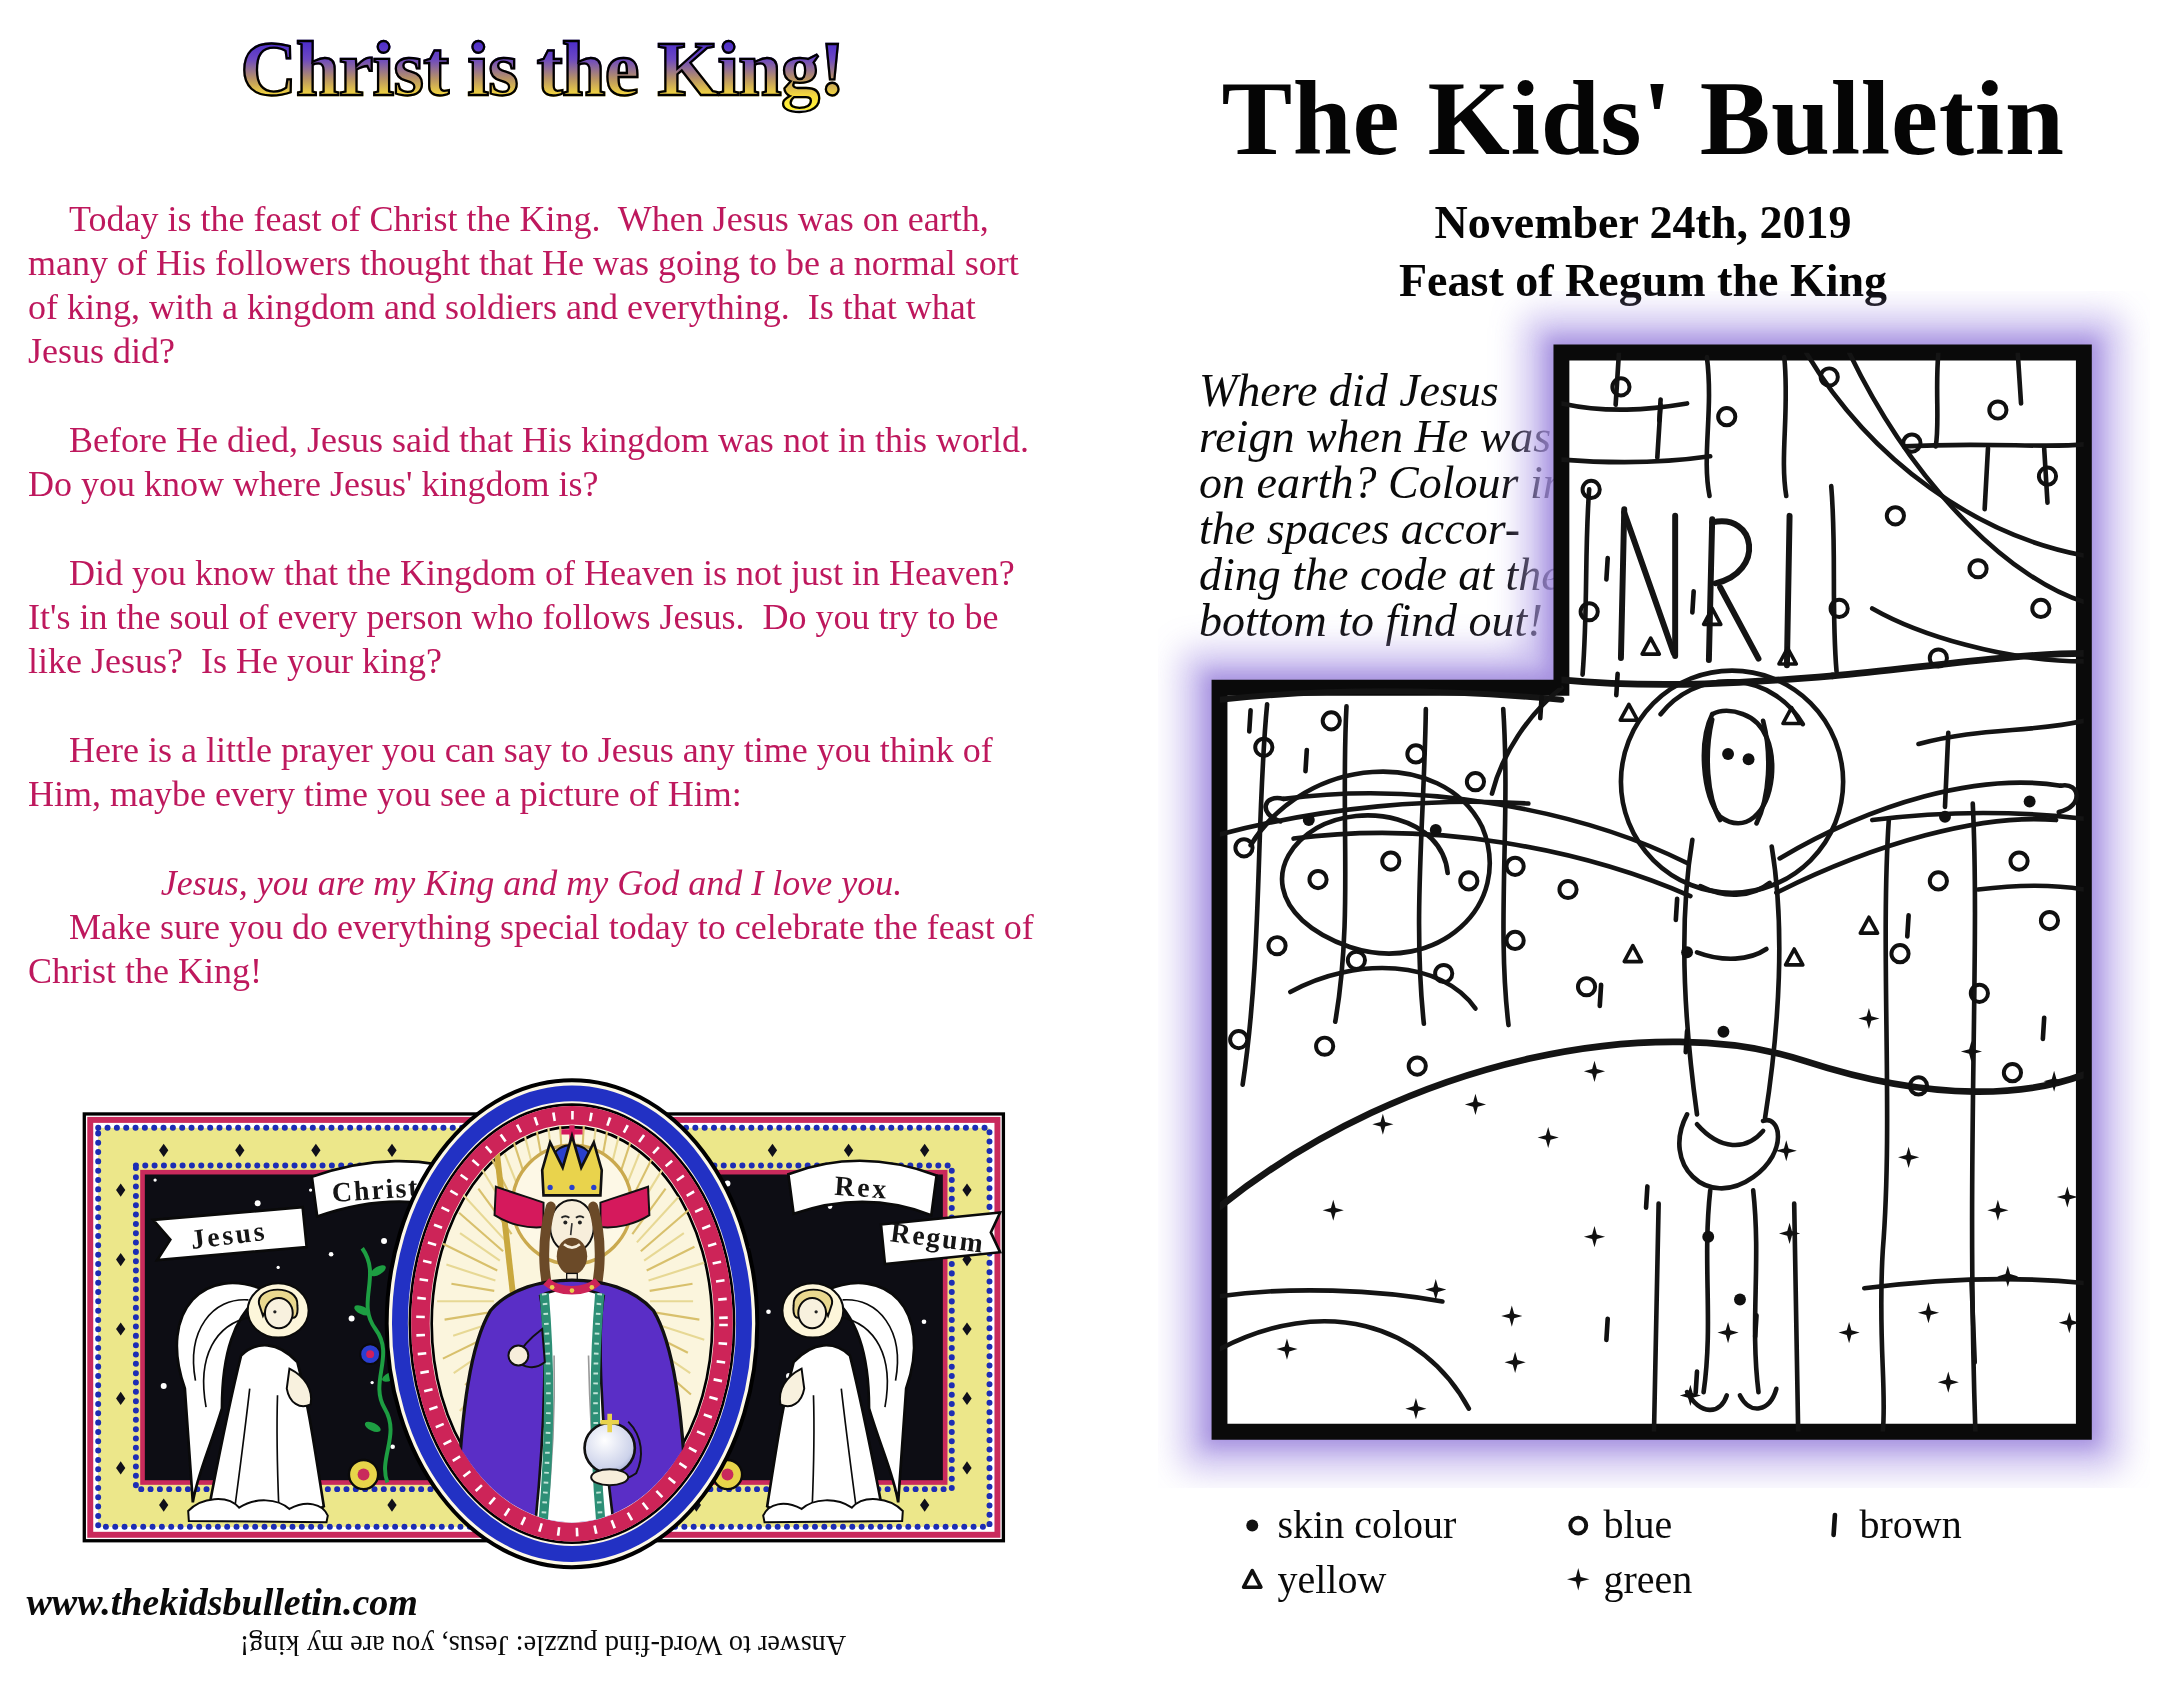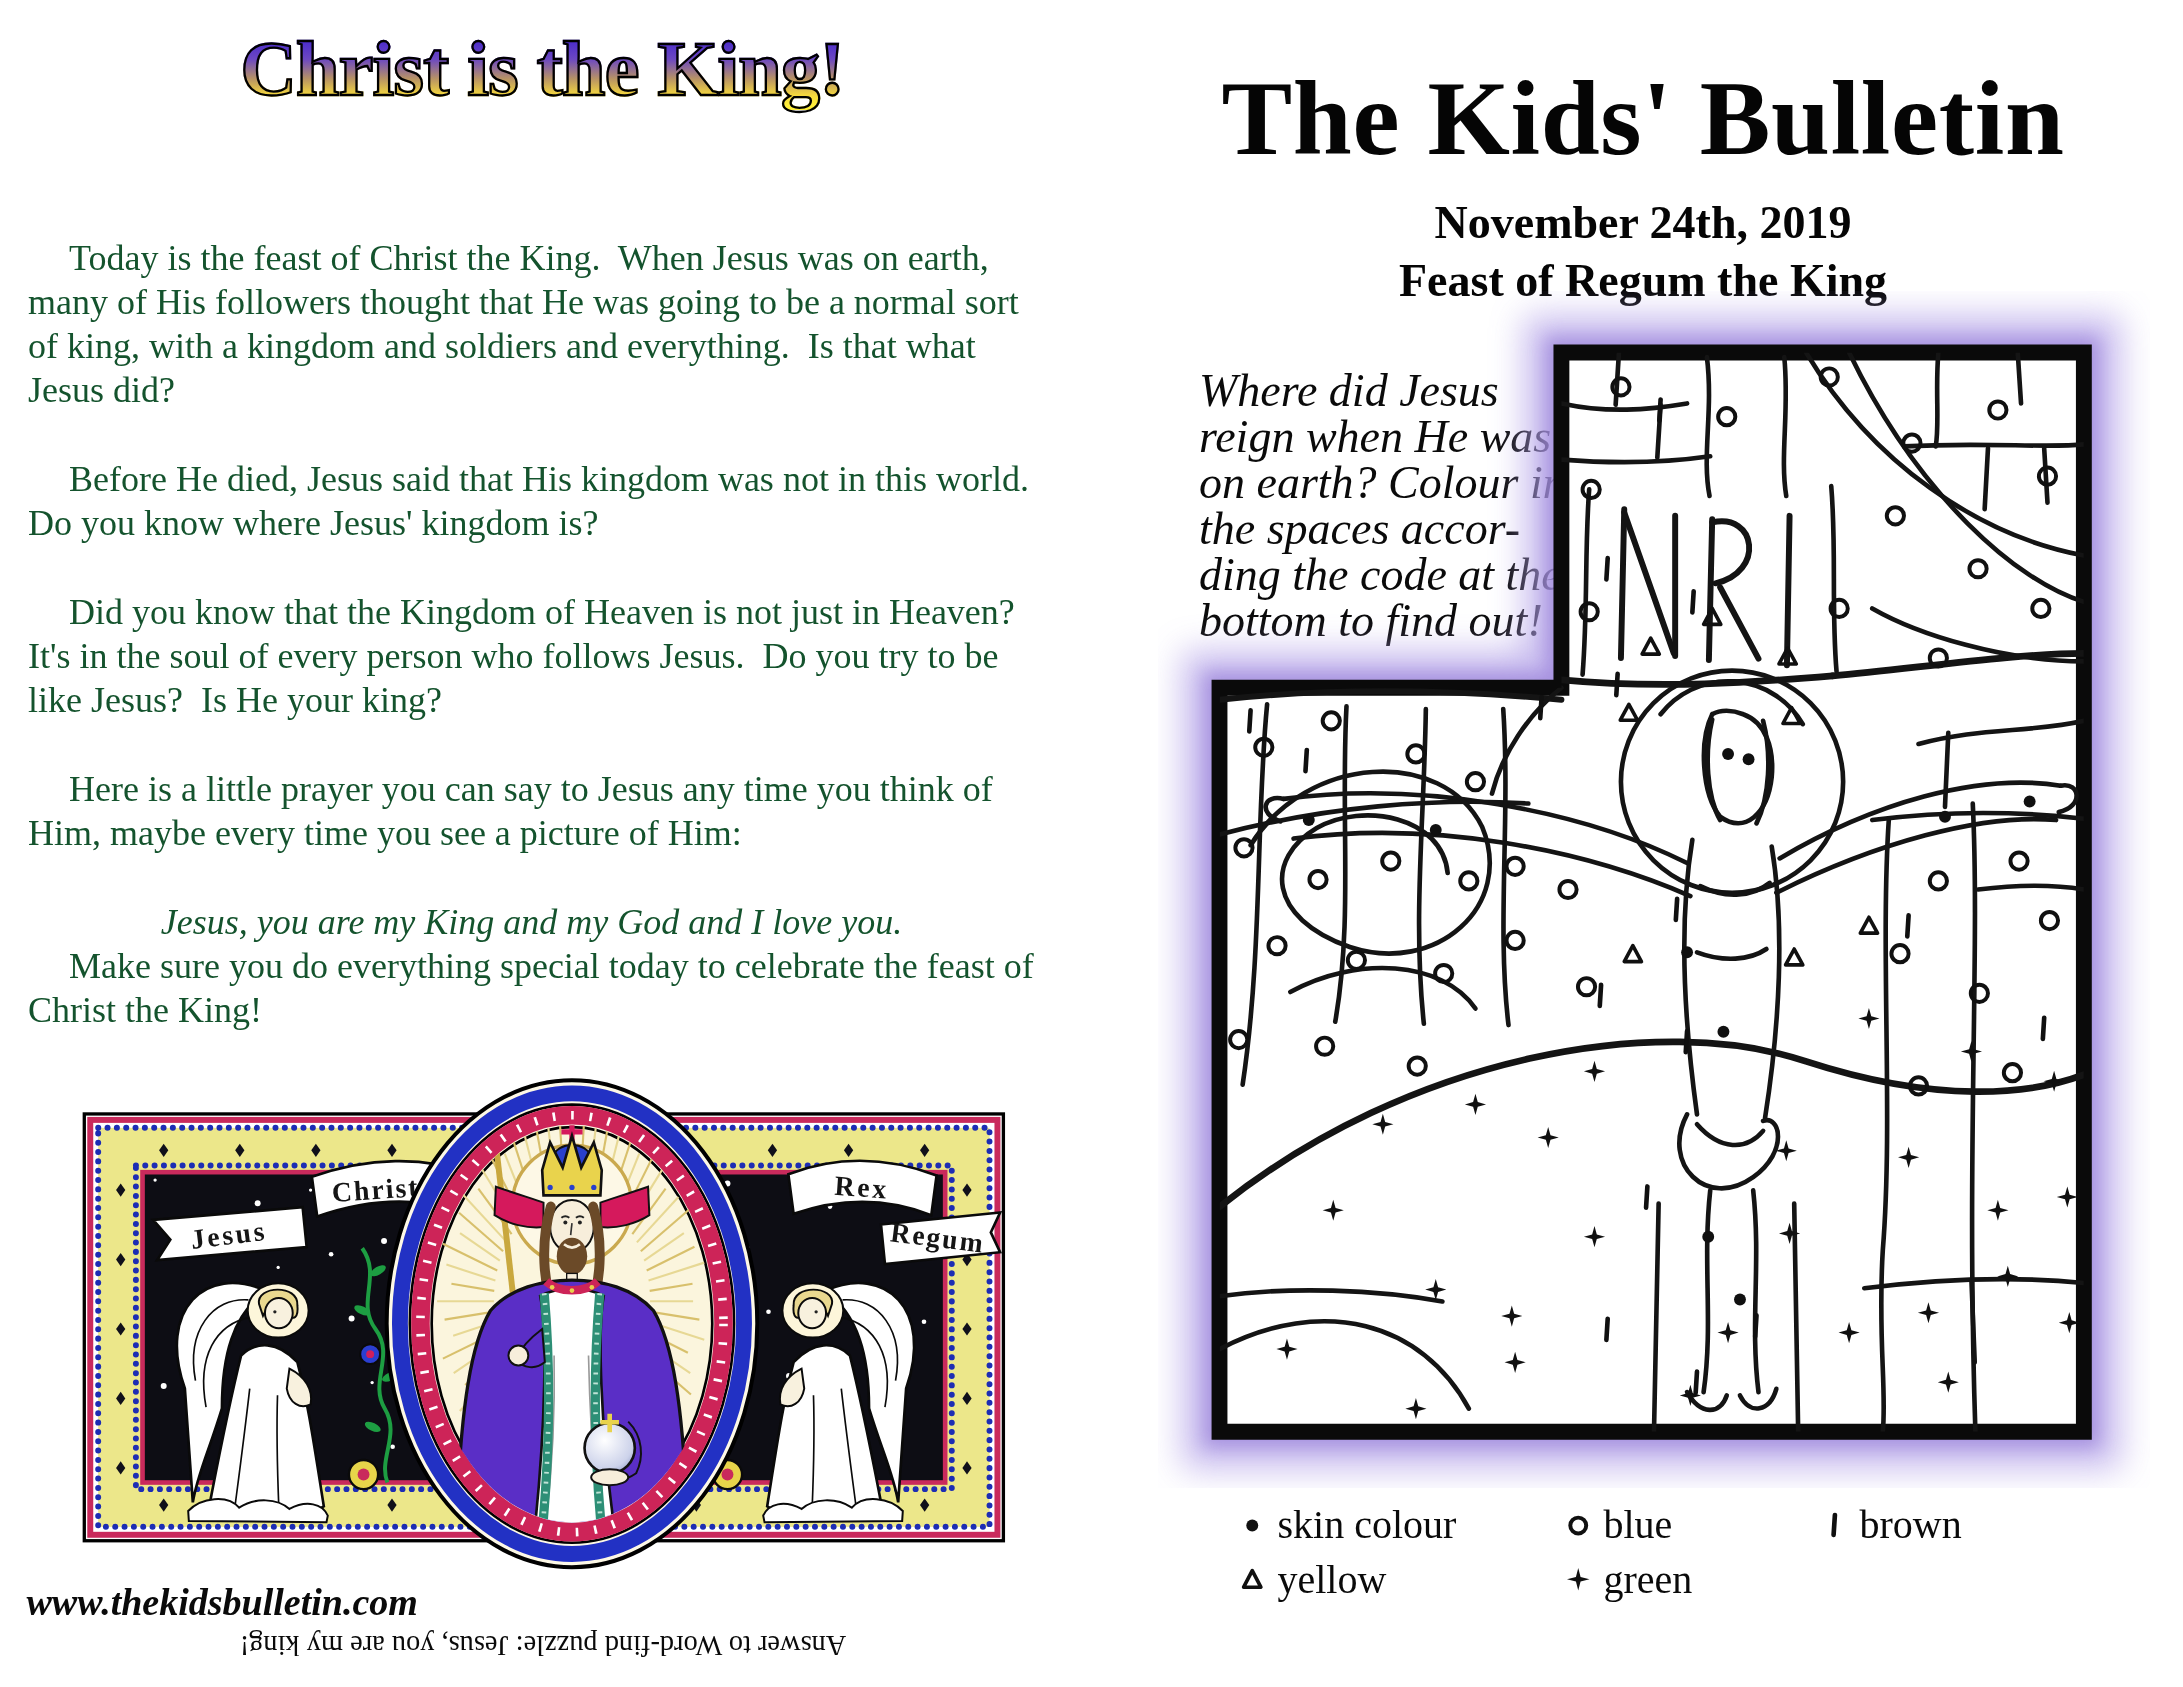--- a/index.html
+++ b/index.html
@@ -8,21 +8,21 @@
 
   
   .lp-title{
     position:absolute;left:26.5px;top:28px;width:1032px;text-align:center;
     font-size:78px;font-weight:bold;letter-spacing:-0.7px;line-height:1.05;
     background:linear-gradient(180deg,#3d1fd0 6%,#6c48c2 38%,#b89364 62%,#f5d83d 82%,#ffef38 95%);
     -webkit-background-clip:text;background-clip:text;
     color:#4a2dd0;-webkit-text-fill-color:transparent;
     -webkit-text-stroke:2.3px #000;
   }
-  .lp-body{position:absolute;left:28px;top:197px;width:1007px;font-size:36px;line-height:44px;color:#14532d;margin-top:39px;}
+  .lp-body{position:absolute;left:28px;top:197px;width:1007px;font-size:36px;line-height:44px;color:#be185d;}
   .lp-body p{margin:0 0 45px 0;text-indent:41px;white-space:pre-wrap;}
   .lp-body .prayer{margin:0;text-indent:0;text-align:center;font-style:italic;}
   .lp-body .prayer2{margin:0 0 45px 0;}
   .art-svg{position:absolute;left:79px;top:1077px;width:933px;height:504px;}
   .website{position:absolute;left:26.5px;top:1580px;width:1032px;text-align:left;
     font-size:38px;font-weight:bold;font-style:italic;color:#0a0a0a;}
   .flipped-answer{position:absolute;left:26.5px;top:1629px;width:1032px;text-align:center;
     font-size:28.4px;color:#0a0a0a;transform:rotate(180deg);}
 
   

